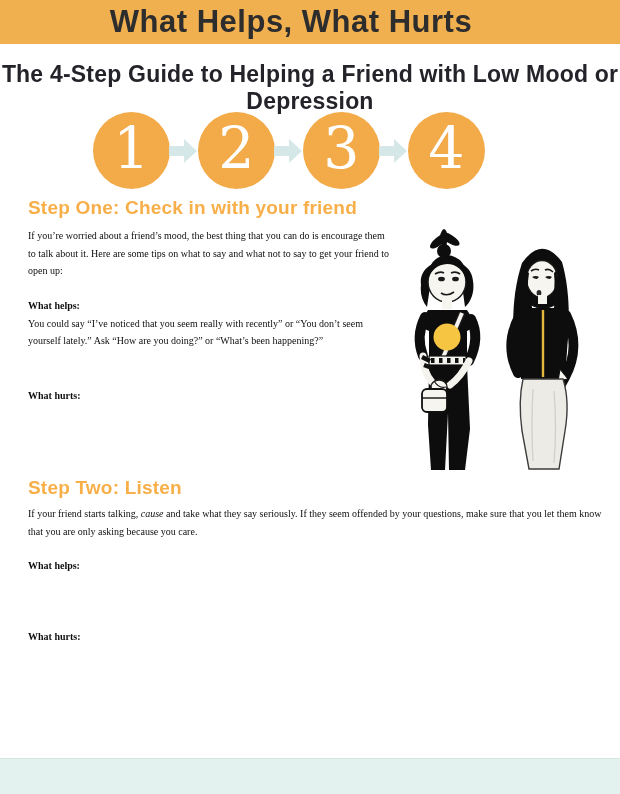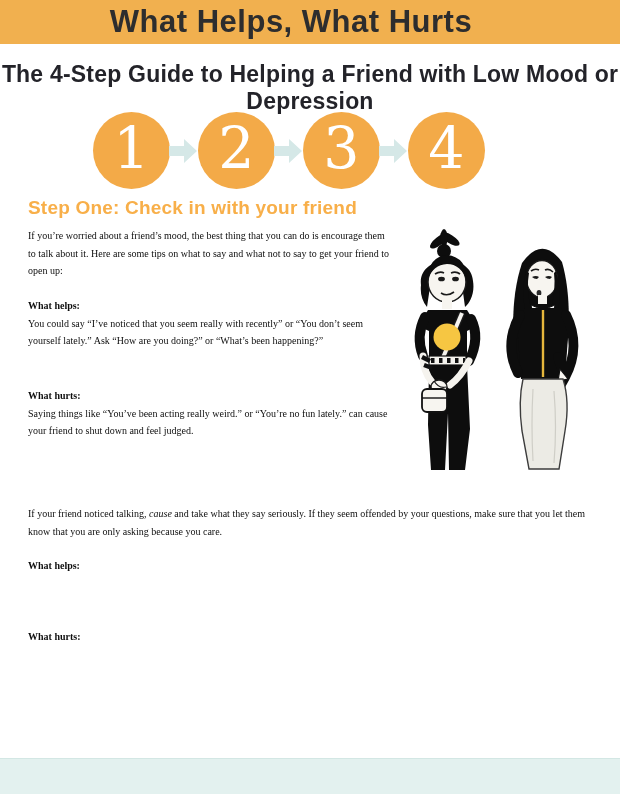--- a/index.html
+++ b/index.html
@@ -127,21 +127,20 @@
 
   <p class="body-text w366" style="top:227px;">If you’re worried about a friend’s mood, the best thing that you can do is encourage them to talk about it. Here are some tips on what to say and what not to say to get your friend to open up:</p>
 
   <p class="body-text w366" style="top:297px;">
     <span class="label">What helps:</span><br>
     <span>You could say “I’ve noticed that you seem really with recently” or “You don’t seem yourself lately.”  Ask “How are you doing?” or “What’s been happening?”</span>
   </p>
 
   <p class="body-text w366" style="top:387px;">
     <span class="label">What hurts:</span><br>
-    <span>Saying things like “You’ve been acting really weird.” or “You’re no fun lately.” can cause your friend to shut down and feel judged.</span>
   </p>
 
   <svg class="illustration" viewBox="0 0 228 243">
 
     <g>
       <path d="M130,34 C118,70 120,112 126,138 L146,143 L170,141 C178,112 180,68 170,33 Q150,6 130,34 Z" fill="#0d0d0d"></path>
       <ellipse cx="150" cy="50" rx="15.5" ry="18.5" fill="#f7f5f0" stroke="#1a1a1a" stroke-width="1.4"></ellipse>
       <path d="M134,48 Q131,24 150,21 Q170,24 167,50 Q163,30 150,30 Q137,31 134,48 Z" fill="#0d0d0d"></path>
       <path d="M134,42 Q129,62 133,80 L139,80 Q134,60 137,44 Z" fill="#0d0d0d"></path>
       <path d="M164,42 Q170,62 166,82 L159,80 Q164,60 162,44 Z" fill="#0d0d0d"></path>
@@ -190,22 +189,23 @@
       <path d="M77,132 C72,142 66,150 58,156" stroke="#f5f3ee" stroke-width="7" fill="none" stroke-linecap="round"></path>
       <path d="M30,128 L38,132" stroke="#111" stroke-width="4.5"></path>
       <path d="M32,136 L40,139" stroke="#111" stroke-width="4.5"></path>
       <ellipse cx="47" cy="158" rx="8" ry="7" fill="#f7f5f0" stroke="#1a1a1a" stroke-width="1.4"></ellipse>
       <path d="M42,152 Q47,160 54,158" stroke="#1a1a1a" stroke-width="1.2" fill="none"></path>
       <rect x="30" y="160" width="25" height="23" rx="5" fill="#f7f5f0" stroke="#111" stroke-width="1.8"></rect>
       <path d="M30,169 L55,169" stroke="#111" stroke-width="1.4"></path>
     </g>
   </svg>
 
-
-  <p class="body-text w578" style="top:505px;"><span>If your friend noticed talking, </span><em>cause</em><span> and take what they say seriously. If they seem offended by your questions, make sure that you let them know that you are only asking because you care.</span></p>
+  <h2 class="section-heading" style="top:477px;">Step Two: Listen</h2>
+
+  <p class="body-text w578" style="top:505px;"><span>If your friend starts talking, </span><em>cause</em><span> and take what they say seriously. If they seem offended by your questions, make sure that you let them know that you are only asking because you care.</span></p>
 
   <p class="body-text w578" style="top:557px;">
     <span class="label">What helps:</span><br>
   </p>
 
   <p class="body-text w578" style="top:628px;">
     <span class="label">What hurts:</span><br>
   </p>
 
   <div class="footer-strip"></div>

